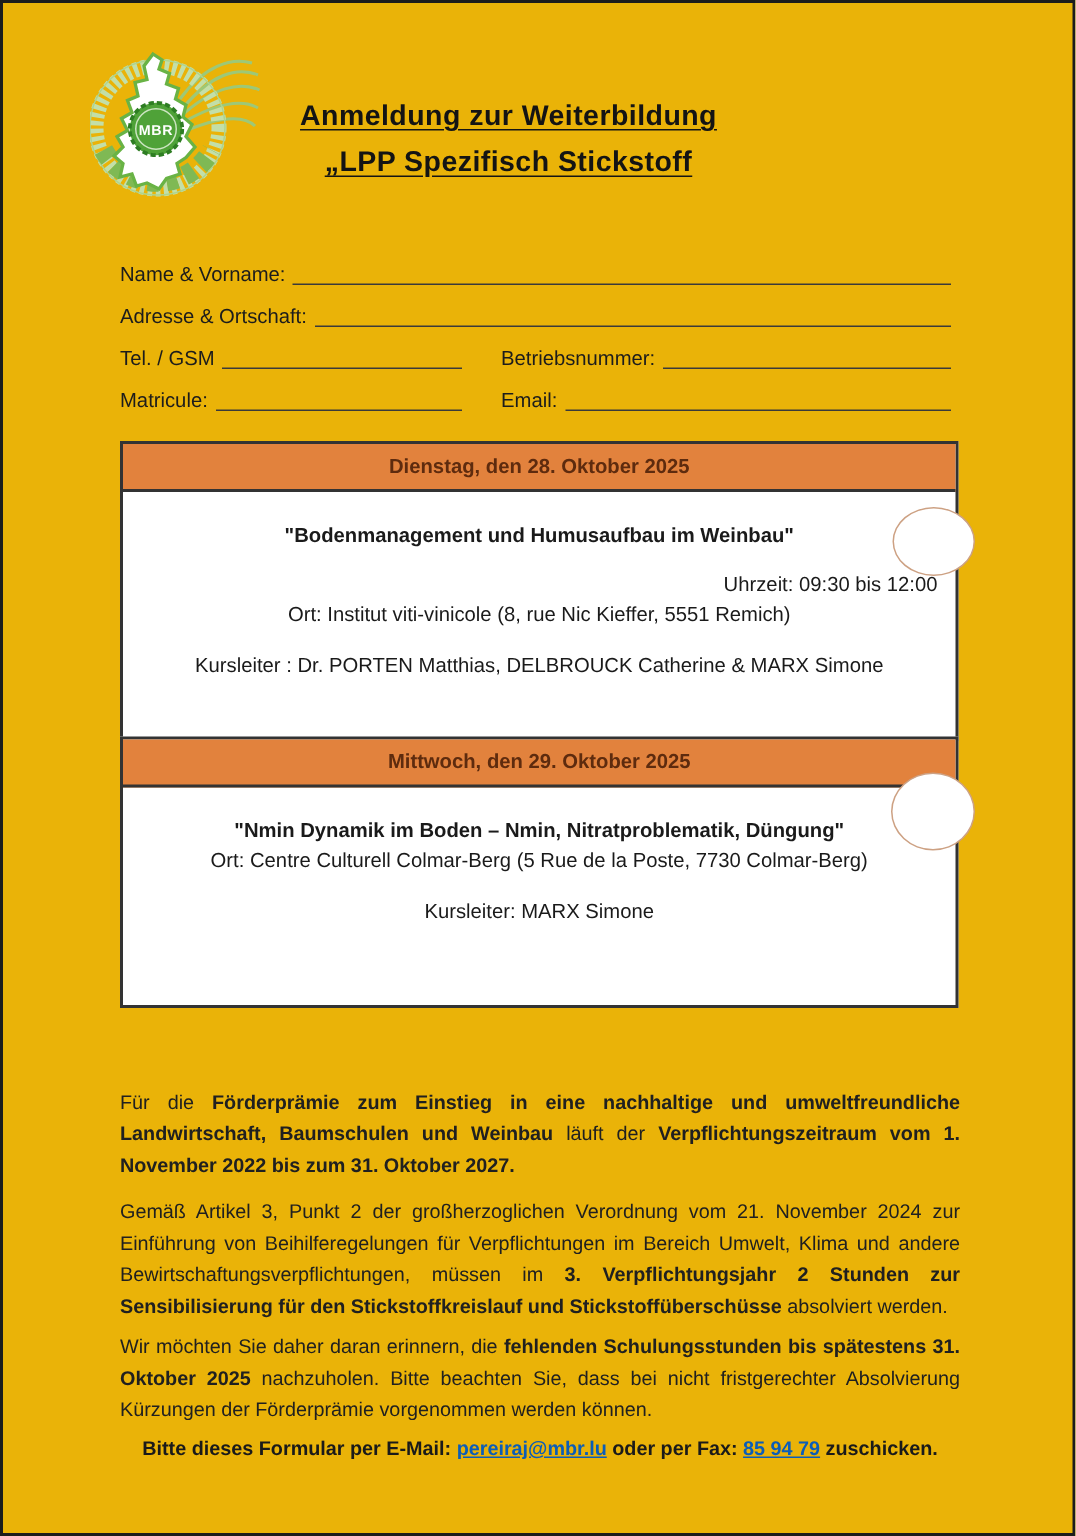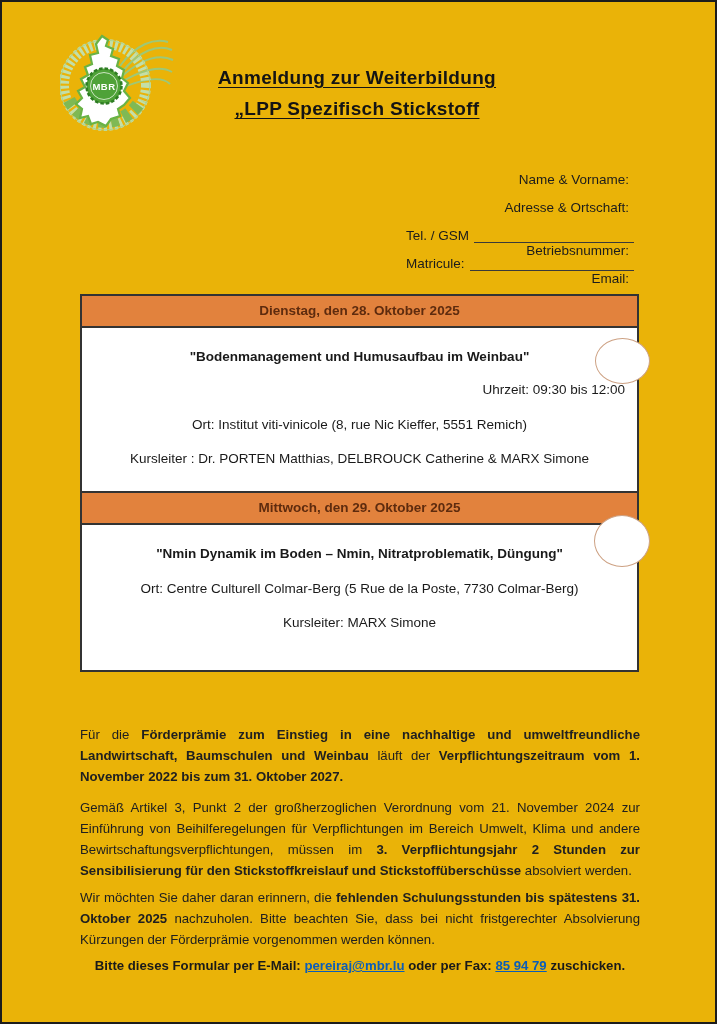--- a/index.html
+++ b/index.html
@@ -8,49 +8,49 @@
 
   .page {
     position:relative; width:717px; height:1024px;
     background:#eab308; border:2px solid #1c1c1c; overflow:hidden;
   }
 
   
   .logo { position:absolute; left:58px; top:26px; width:118px; height:116px; }
 
   
-  .title-block { position:absolute; left:118px; top:60px; width:474px; text-align:center; }
+  .title-block { position:absolute; left:100px; top:60px; width:474px; text-align:center; }
   .title-line {
     font-size:19px; font-weight:bold; color:#141414;
     text-decoration:underline; text-underline-offset:3px;
     line-height:31px; letter-spacing:0.3px;
   }
 
   
-  .form-row { position:absolute; left:78px; width:554px; display:flex; align-items:flex-end; font-size:13.5px; color:#1c1c1c; height:18px;flex-direction:column; }
+  .form-row { position:absolute; left:78px; width:554px; display:flex; align-items:flex-end; font-size:13.5px; color:#1c1c1c; height:18px; }
   .form-row .lbl { white-space:nowrap; padding-right:5px; }
   .fill { flex:1; border-bottom:1.4px solid #3a3a3a; height:14px; }
   .gap { width:26px; flex:none; }
   #row-name { top:170px; } #row-address { top:198px; }
   #row-tel { top:226px; } #row-matricule { top:254px; }
   #row-tel .half1, #row-matricule .half1 { width:228px; display:flex; align-items:flex-end; flex:none; }
   #row-tel .half2, #row-matricule .half2 { flex:1; display:flex; align-items:flex-end; }
 
   
   .session { position:absolute; left:78px; width:559px; border:2px solid #333333; background:#ffffff; }
   #session1 { top:292px; height:200px; }
   #session2 { top:489px; height:181px; }
   .session-header {
     height:32px; line-height:29px; background:#E2823D; border-bottom:2px solid #333333;
     text-align:center; font-weight:bold; font-size:13.5px; color:#5E2B0E;
   }
   .session-body { text-align:center; font-size:13.5px; color:#1a1a1a; padding:21px 12px 0; }
   .session-topic { font-weight:bold; }
   .session-time { margin-top:18px;text-align:right; }
-  .session-loc { margin-top:20px; }
+  .session-loc { margin-top:5px; }
   .session-instructor { margin-top:19px; }
 
   
   .punch { position:absolute; border:1.6px solid #CDA183; border-radius:50%; background:#ffffff; z-index:4; }
   #punch1 { left:593px; top:336px; width:55px; height:46px; }
   #punch2 { left:592px; top:513px; width:56px; height:52px; }
 
   
   .para { position:absolute; left:78px; width:560px; font-size:13.2px; line-height:21px; text-align:justify; color:#202020;margin-top:20px; }
   #para1 { top:702px; } #para2 { top:775px; } #para3 { top:865px; }

